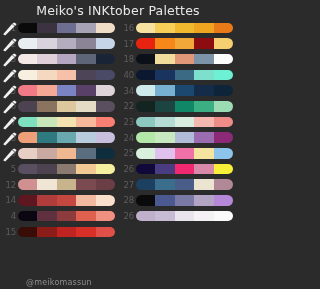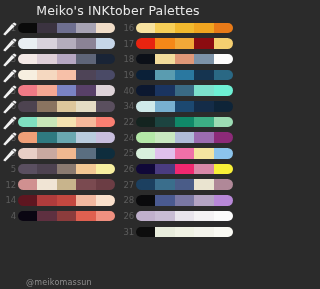--- a/index.html
+++ b/index.html
@@ -248,20 +248,30 @@
       <div class="palette-row">
         <div class="row-num">4</div>
         <div class="pill">
           <div class="sw" style="background: rgb(10, 6, 18);"></div>
           <div class="sw" style="background: rgb(94, 48, 64);"></div>
           <div class="sw" style="background: rgb(140, 60, 60);"></div>
           <div class="sw" style="background: rgb(224, 96, 80);"></div>
           <div class="sw" style="background: rgb(240, 144, 128);"></div>
         </div>
       </div>
+      <div class="palette-row">
+        <div class="row-num">15</div>
+        <div class="pill">
+          <div class="sw" style="background: rgb(58, 12, 8);"></div>
+          <div class="sw" style="background: rgb(140, 28, 24);"></div>
+          <div class="sw" style="background: rgb(192, 36, 32);"></div>
+          <div class="sw" style="background: rgb(216, 48, 40);"></div>
+          <div class="sw" style="background: rgb(224, 80, 72);"></div>
+        </div>
+      </div>
     </div>
   <div class="column" id="col-right">
       <div class="palette-row">
         <div class="row-num">16</div>
         <div class="pill">
           <div class="sw" style="background: rgb(247, 226, 160);"></div>
           <div class="sw" style="background: rgb(247, 207, 88);"></div>
           <div class="sw" style="background: rgb(242, 185, 46);"></div>
           <div class="sw" style="background: rgb(240, 165, 32);"></div>
           <div class="sw" style="background: rgb(232, 122, 24);"></div>
@@ -281,30 +291,20 @@
         <div class="row-num">18</div>
         <div class="pill">
           <div class="sw" style="background: rgb(12, 16, 24);"></div>
           <div class="sw" style="background: rgb(242, 220, 156);"></div>
           <div class="sw" style="background: rgb(224, 152, 120);"></div>
           <div class="sw" style="background: rgb(125, 147, 168);"></div>
           <div class="sw" style="background: rgb(252, 252, 252);"></div>
         </div>
       </div>
       <div class="palette-row">
-        <div class="row-num">19</div>
-        <div class="pill">
-          <div class="sw" style="background: rgb(10, 32, 56);"></div>
-          <div class="sw" style="background: rgb(90, 156, 176);"></div>
-          <div class="sw" style="background: rgb(42, 120, 160);"></div>
-          <div class="sw" style="background: rgb(21, 52, 80);"></div>
-          <div class="sw" style="background: rgb(42, 104, 132);"></div>
-        </div>
-      </div>
-      <div class="palette-row">
         <div class="row-num">40</div>
         <div class="pill">
           <div class="sw" style="background: rgb(12, 24, 48);"></div>
           <div class="sw" style="background: rgb(26, 52, 96);"></div>
           <div class="sw" style="background: rgb(58, 106, 132);"></div>
           <div class="sw" style="background: rgb(124, 224, 204);"></div>
           <div class="sw" style="background: rgb(110, 240, 212);"></div>
         </div>
       </div>
       <div class="palette-row">
@@ -321,20 +321,30 @@
         <div class="row-num">22</div>
         <div class="pill">
           <div class="sw" style="background: rgb(20, 36, 32);"></div>
           <div class="sw" style="background: rgb(28, 68, 64);"></div>
           <div class="sw" style="background: rgb(16, 136, 104);"></div>
           <div class="sw" style="background: rgb(60, 174, 132);"></div>
           <div class="sw" style="background: rgb(156, 220, 180);"></div>
         </div>
       </div>
       <div class="palette-row">
+        <div class="row-num">23</div>
+        <div class="pill">
+          <div class="sw" style="background: rgb(140, 200, 192);"></div>
+          <div class="sw" style="background: rgb(180, 220, 212);"></div>
+          <div class="sw" style="background: rgb(216, 236, 224);"></div>
+          <div class="sw" style="background: rgb(244, 184, 176);"></div>
+          <div class="sw" style="background: rgb(240, 140, 136);"></div>
+        </div>
+      </div>
+      <div class="palette-row">
         <div class="row-num">24</div>
         <div class="pill">
           <div class="sw" style="background: rgb(180, 232, 168);"></div>
           <div class="sw" style="background: rgb(200, 232, 192);"></div>
           <div class="sw" style="background: rgb(176, 188, 216);"></div>
           <div class="sw" style="background: rgb(156, 108, 176);"></div>
           <div class="sw" style="background: rgb(140, 42, 120);"></div>
         </div>
       </div>
       <div class="palette-row">
@@ -378,28 +388,18 @@
         </div>
       </div>
       <div class="palette-row">
         <div class="row-num">26</div>
         <div class="pill">
           <div class="sw" style="background: rgb(192, 176, 204);"></div>
           <div class="sw" style="background: rgb(200, 188, 212);"></div>
           <div class="sw" style="background: rgb(232, 228, 236);"></div>
           <div class="sw" style="background: rgb(244, 242, 244);"></div>
           <div class="sw" style="background: rgb(251, 251, 251);"></div>
-        </div>
-      </div>
-      <div class="palette-row">
-        <div class="row-num">31</div>
-        <div class="pill">
-          <div class="sw" style="background: rgb(13, 13, 13);"></div>
-          <div class="sw" style="background: rgb(232, 236, 220);"></div>
-          <div class="sw" style="background: rgb(240, 242, 228);"></div>
-          <div class="sw" style="background: rgb(244, 244, 236);"></div>
-          <div class="sw" style="background: rgb(250, 250, 244);"></div>
         </div>
       </div>
     </div>
 </div>
 
 <div id="watermark">@meikomassun</div>
 
 </body></html>

